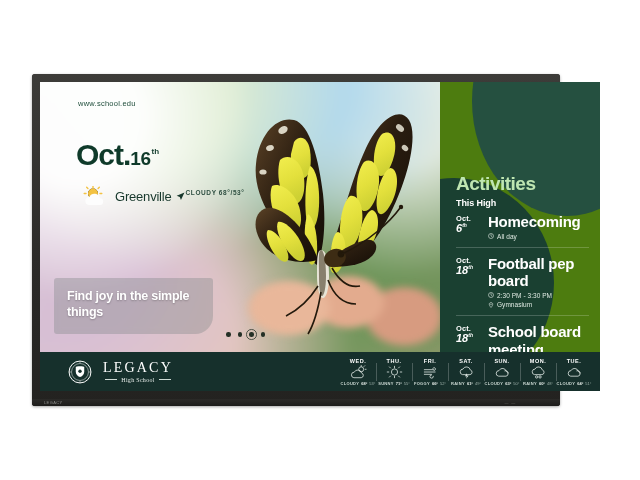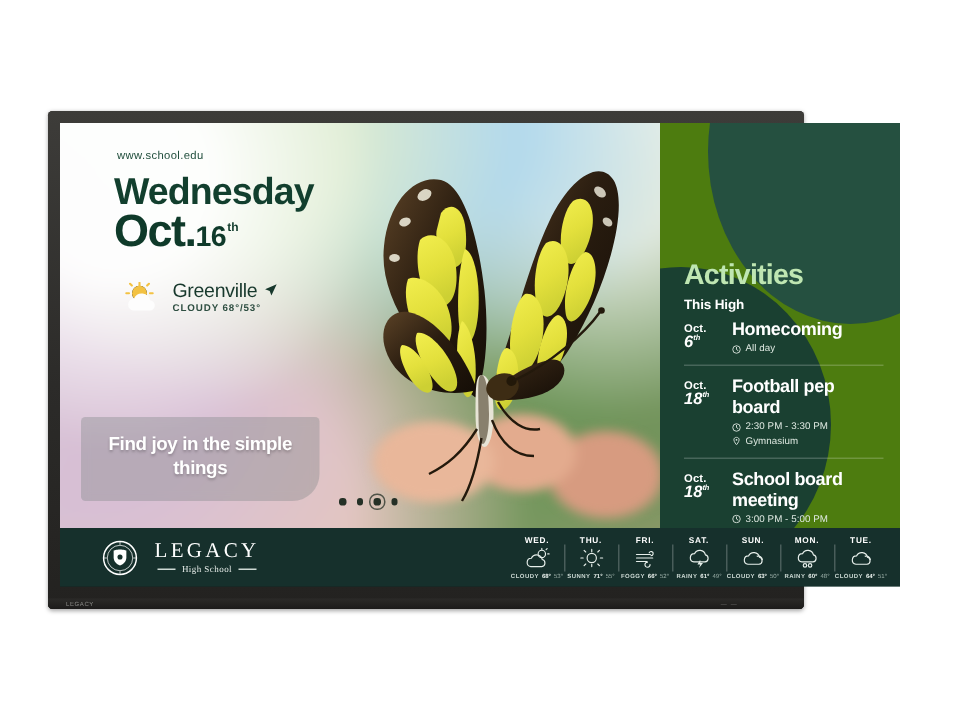--- a/index.html
+++ b/index.html
@@ -8,20 +8,21 @@
     font-family:"Liberation Sans", sans-serif;
     -webkit-font-smoothing:antialiased;
   }
   #stage{position:relative;width:640px;height:480px;background:#fff;}
 
   
   .monitor{
     position:absolute;left:32px;top:74px;width:504px;height:332px;
     background:#33322f;border-radius:3px;
     box-shadow:0 1px 3px rgba(0,0,0,.35);
+    padding-left:24px;
   }
   .monitor-inner-shade{
     position:absolute;left:0;top:0;right:0;bottom:0;border-radius:3px;
     background:linear-gradient(180deg,#3d3c39 0%,#2c2b29 55%,#232220 100%);
   }
   .screen{
     position:absolute;left:8px;top:8px;width:560px;height:309px;
     background:#0f2b26;overflow:hidden;
   }
   .monitor-chin{
@@ -79,34 +80,34 @@
   .hero-weekday{
     position:absolute;left:36px;top:34px;font-size:25px;line-height:1;
     font-weight:700;color:#123f2e;letter-spacing:-.6px;
   }
   .hero-dateline{position:absolute;left:36px;top:58px;display:flex;align-items:flex-start;}
   .hero-month{font-size:30px;line-height:1;font-weight:800;color:#0f3a2a;letter-spacing:-1px;}
   .hero-day{font-size:19px;line-height:1;font-weight:800;color:#0f3a2a;margin-top:9px;letter-spacing:-.5px;}
   .hero-ord{font-size:8px;font-weight:700;color:#0f3a2a;margin-top:7px;margin-left:1px;}
 
   .hero-weather{position:absolute;left:42px;top:104px;display:flex;align-items:center;gap:7px;}
-  .hero-weather-text{display:flex;flex-direction:column;gap:1px;justify-content:center;}
+  .hero-weather-text{display:flex;gap:1px;justify-content:center;}
   .hero-city{font-size:13px;font-weight:500;color:#17382c;letter-spacing:-.2px;display:flex;align-items:center;gap:4px;}
   .hero-cond{font-size:6.5px;font-weight:700;color:#2f4f42;letter-spacing:.6px;}
 
   
   .quote-card{
     position:absolute;left:14px;top:196px;width:133px;padding:11px 13px 13px 13px;
     border-radius:3px 3px 18px 3px;
     background:rgba(120,128,130,.34);
     backdrop-filter:blur(3px);
   }
   .quote-text{
     font-size:12.5px;line-height:1.26;font-weight:700;color:#ffffff;
-    letter-spacing:-.25px;text-shadow:0 1px 2px rgba(0,0,0,.25);text-align:center;
+    letter-spacing:-.25px;text-shadow:0 1px 2px rgba(0,0,0,.25);
   }
   .dots{position:absolute;left:186px;top:250px;display:flex;align-items:center;gap:7px;}
   .dot{width:4.5px;height:4.5px;border-radius:50%;background:#243026;}
   .dot.active{position:relative;}
   .dot.active::after{
     content:"";position:absolute;left:-3px;top:-3px;width:8.5px;height:8.5px;
     border:1px solid rgba(36,48,38,.75);border-radius:50%;
   }
 
   
@@ -127,21 +128,21 @@
   .act-sub{font-size:9px;font-weight:600;color:#ffffff;margin-top:5px;letter-spacing:-.1px;}
 
   .act-list{position:absolute;left:16px;top:124px;right:11px;}
   .act-row{display:flex;gap:7px;padding:7px 0 7px 0;}
   .act-row + .act-row{border-top:1px solid rgba(255,255,255,.2);}
   .act-date{width:25px;flex:0 0 25px;padding-top:1px;}
   .act-mon{font-size:7.5px;font-weight:700;color:#ffffff;letter-spacing:.1px;}
   .act-dnum{font-size:11px;font-style:italic;font-weight:700;color:#ffffff;line-height:1;}
   .act-dord{font-size:5px;font-weight:700;vertical-align:super;}
   .act-body{flex:1;min-width:0;}
-  .act-name{font-size:12px;font-weight:700;color:#ffffff;letter-spacing:-.25px;line-height:1.15;}
+  .act-name{font-size:15px;font-weight:700;color:#ffffff;letter-spacing:-.25px;line-height:1.15;}
   .act-meta{display:flex;align-items:center;gap:3px;margin-top:2.5px;}
   .act-meta-text{font-size:6.5px;color:#dfe9e2;letter-spacing:.05px;}
 
   
   .bottombar{
     position:absolute;left:0;top:270px;width:560px;height:39px;
     background:#16302c;display:flex;align-items:center;
   }
   .logo-zone{width:300px;display:flex;align-items:center;gap:11px;padding-left:28px;box-sizing:border-box;}
   .logo-text{display:flex;flex-direction:column;align-items:center;}
@@ -239,21 +240,20 @@
 
           <g stroke="#23190c" stroke-width="1.6" fill="none">
             <path d="M110 178 C118 192 128 198 138 196"></path>
             <path d="M106 190 C112 206 122 214 134 214"></path>
             <path d="M96 196 C86 212 76 220 64 226"></path>
             <path d="M99 202 C96 220 92 234 86 244"></path>
           </g>
         </svg>
 
         <div class="hero-url">www.school.edu</div>
-        <div class="hero-weekday">Wednesday</div>
 
         <div class="hero-dateline">
           <span class="hero-month">Oct.</span>
           <span class="hero-day">16</span>
           <span class="hero-ord">th</span>
         </div>
 
         <div class="hero-weather">
           <svg width="26" height="20" viewBox="0 0 26 20">
             <circle cx="11" cy="7.5" r="5" fill="#f6c githubusercontent"></circle>

